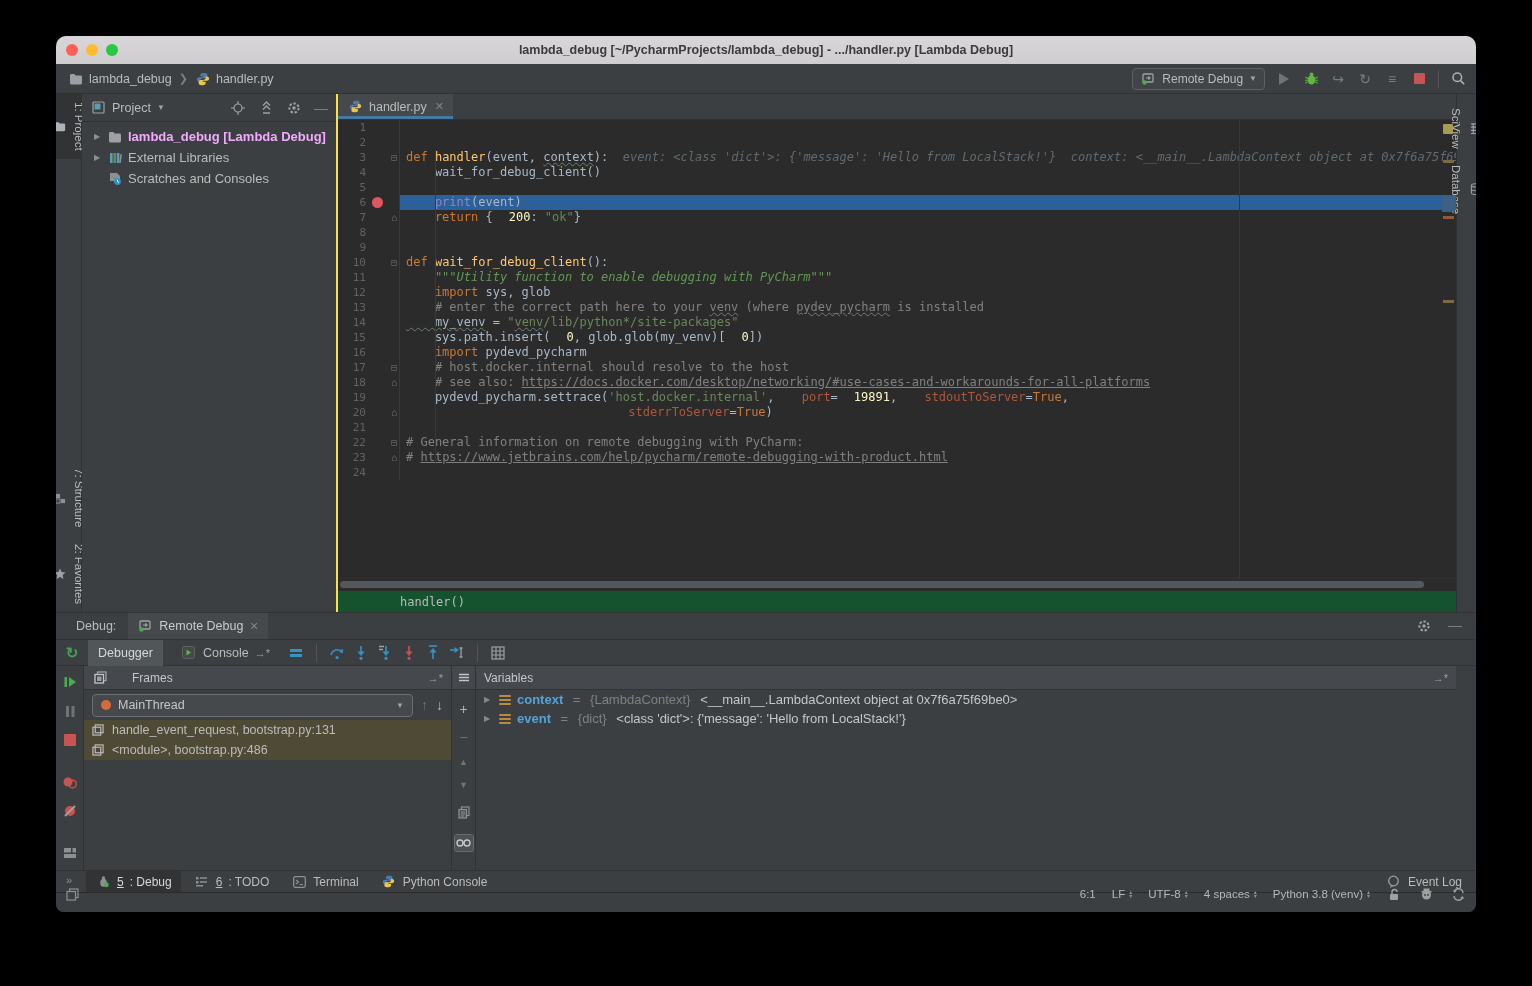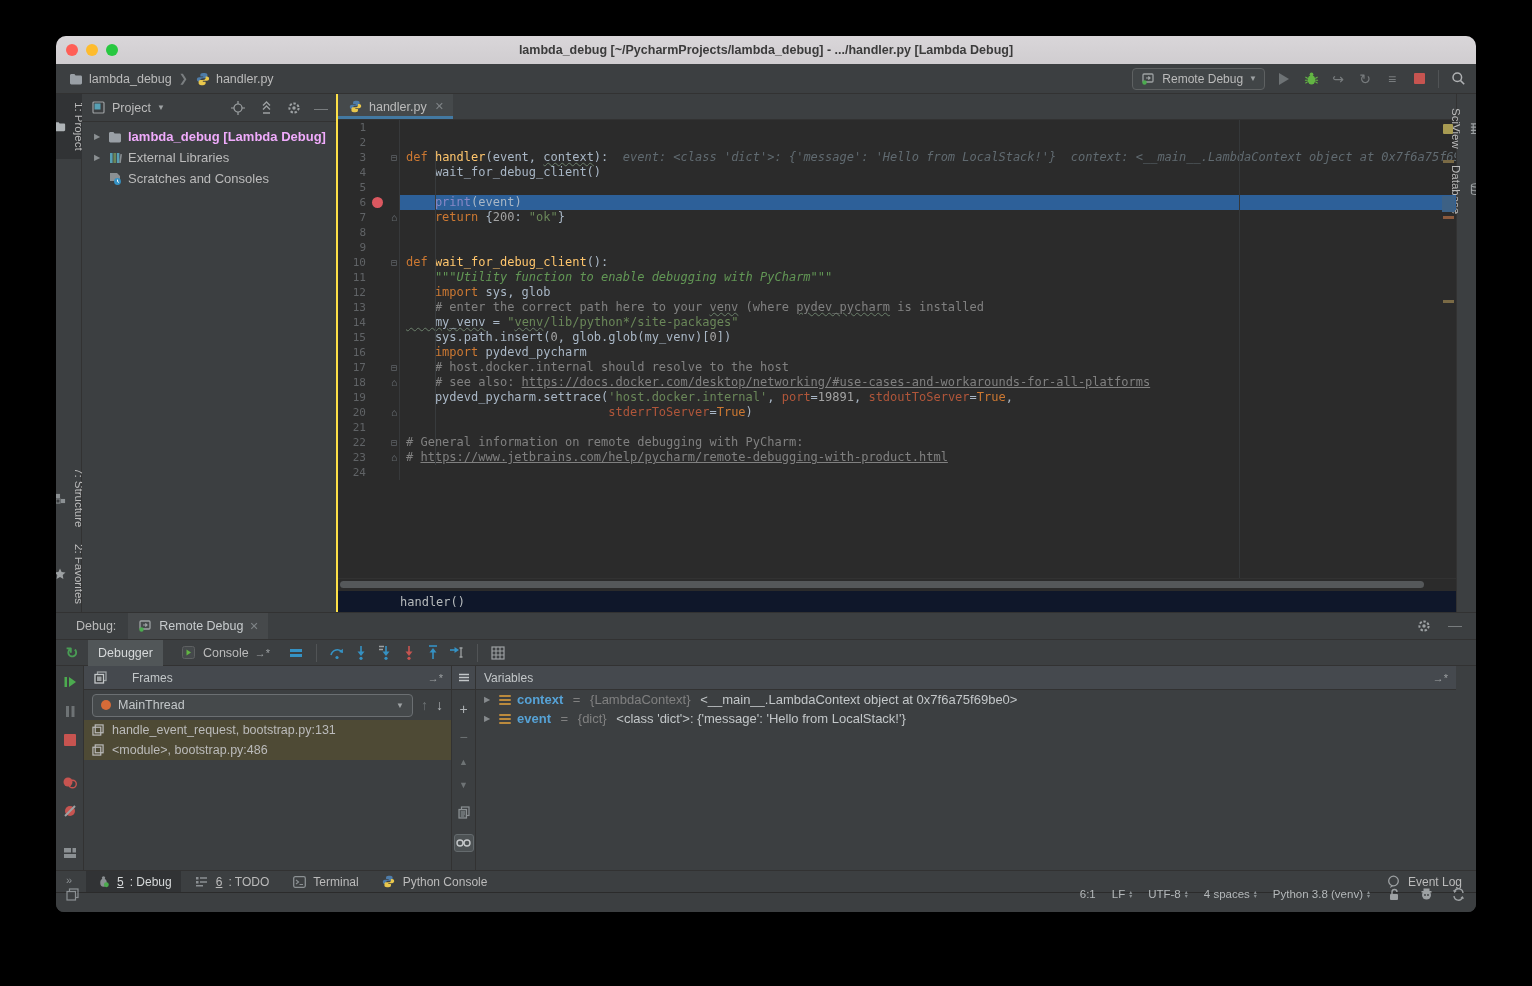--- a/index.html
+++ b/index.html
@@ -55,34 +55,34 @@
   .code-wrap { position:relative; height:458px; overflow:hidden; flex:none; font-family:"DejaVu Sans Mono",monospace; font-size:12px; line-height:15px; }
   .code-line { display:flex; height:15px; white-space:pre; }
   .gutter { width:62px; flex:none; display:flex; align-items:center; border-right:1px solid #37393b; }
   .gutter .num { width:28px; text-align:right; color:#606366; font-size:11px; }
   .gutter .zone { width:33px; position:relative; height:15px; }
   .bp { position:absolute; left:6px; top:2px; width:11px; height:11px; border-radius:50%; background:#db5860; }
   .fold { position:absolute; right:2px; top:1px; color:#5f6468; font-size:10px; line-height:13px; }
   .code-text { flex:1; padding-left:6px; color:#a9b7c6; }
   .code-line.current .code-text { background:#2d6099; }
   .seg.k{color:#cc7832;} .seg.f{color:#ffc66d;} .seg.s{color:#6a8759;} .seg.c{color:#808080;}
-  .seg.d{color:#629755; font-style:italic;} .seg.n{color:#a3a3a3;} .seg.b{color:#8888c6;}
-  .seg.a{color:#b0563a;} .seg.p{color:#a9b7c6;} .seg.h{color:#606a70; font-style:italic;}
+  .seg.d{color:#629755; font-style:italic;} .seg.n{color:#fef9c3;margin-left:16px;} .seg.b{color:#8888c6;}
+  .seg.a{color:#b0563a;margin-left:20px;} .seg.p{color:#a9b7c6;} .seg.h{color:#606a70; font-style:italic;}
   .seg.l{text-decoration:underline;}
   .seg.w{text-decoration-line:underline; text-decoration-style:wavy; text-decoration-color:#6b7f6b; text-decoration-thickness:1px;}
   .indent-guide { position:absolute; left:97px; top:30px; height:315px; width:1px; background:#383b3d; }
   .margin-guide { position:absolute; left:901px; top:0; bottom:0; width:1px; background:#35383a; }
   .err-stripe { position:absolute; right:0; top:0; bottom:0; width:15px; }
   .mark-sq { position:absolute; right:3px; top:4px; width:10px; height:10px; background:#a89b52; border-radius:1px; }
   .mark-dash { position:absolute; right:2px; width:11px; height:3px; background:#7a6a45; }
   .mark-blue { position:absolute; right:1px; width:13px; height:16px; background:#3d6185; }
   .mark-brown { position:absolute; right:2px; width:11px; height:3px; background:#8c5a3d; }
   .hscroll { height:12px; background:#2b2b2b; border-top:1px solid #323232; position:relative; flex:none; }
   .hthumb { position:absolute; left:2px; top:2px; height:7px; width:97%; background:#55585a; border-radius:4px; }
-  .ebread { height:22px; background:#0f172a; border-top:1px solid #2b2b2b; display:flex; align-items:center; padding-left:62px; color:#b6babc; font-size:12px; flex:none; font-family:"DejaVu Sans Mono",monospace; }
+  .ebread { height:22px; background:#14532d; border-top:1px solid #2b2b2b; display:flex; align-items:center; padding-left:62px; color:#b6babc; font-size:12px; flex:none; font-family:"DejaVu Sans Mono",monospace; }
 
   
   .debug { height:258px; border-top:1px solid #323232; background:#3c3f41; display:flex; flex-direction:column; flex:none; }
   .dbg-head { height:26px; display:flex; align-items:center; padding-left:20px; flex:none; }
   .dbg-label { color:#bbbbbb; font-size:12.5px; margin-right:12px; }
   .dbg-tab { display:flex; align-items:center; gap:6px; background:#46494b; height:26px; padding:0 9px; color:#c7cbcd; font-size:12.5px; }
   .dbg-tab .close { color:#7f8487; font-size:11px; }
   .dbg-head-icons { margin-left:auto; display:flex; gap:16px; margin-right:14px; }
   .dbg-toolbar { height:27px; border-top:1px solid #323232; border-bottom:1px solid #323232; display:flex; align-items:center; gap:8px; padding-left:8px; flex:none; }
   .dt-tab { display:flex; align-items:center; gap:6px; height:26px; padding:0 10px; color:#bbbbbb; font-size:12.5px; }

